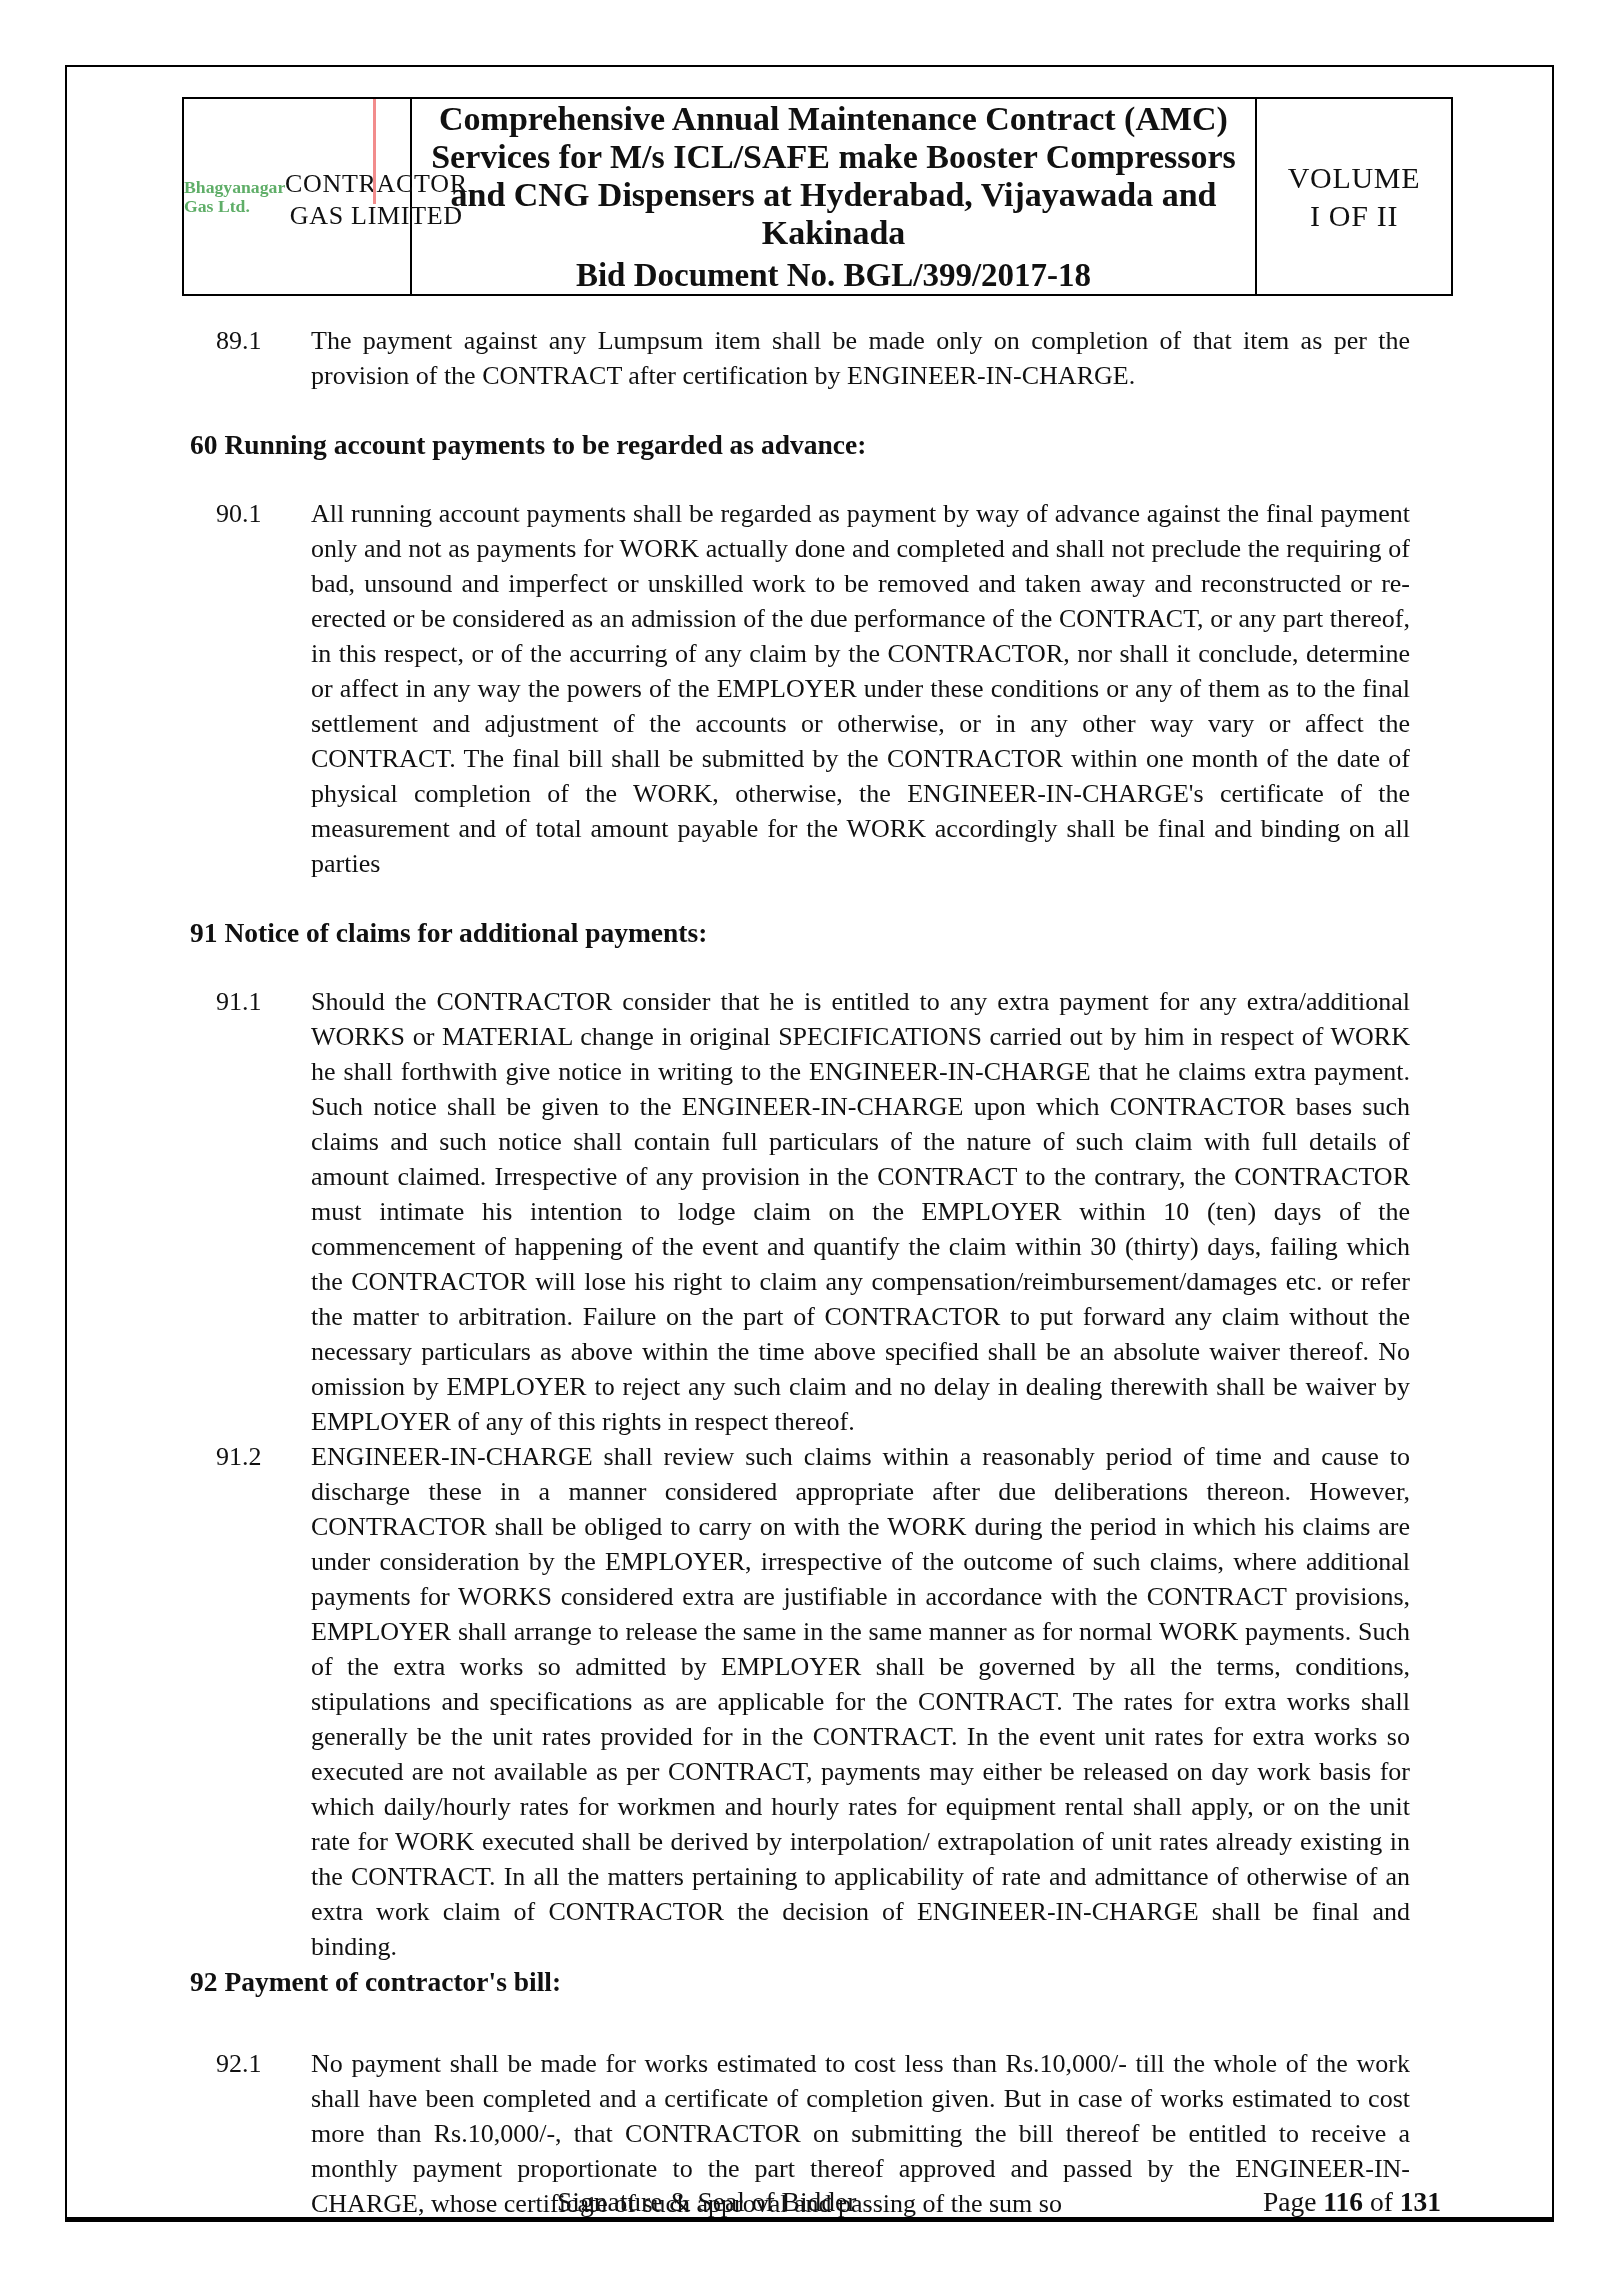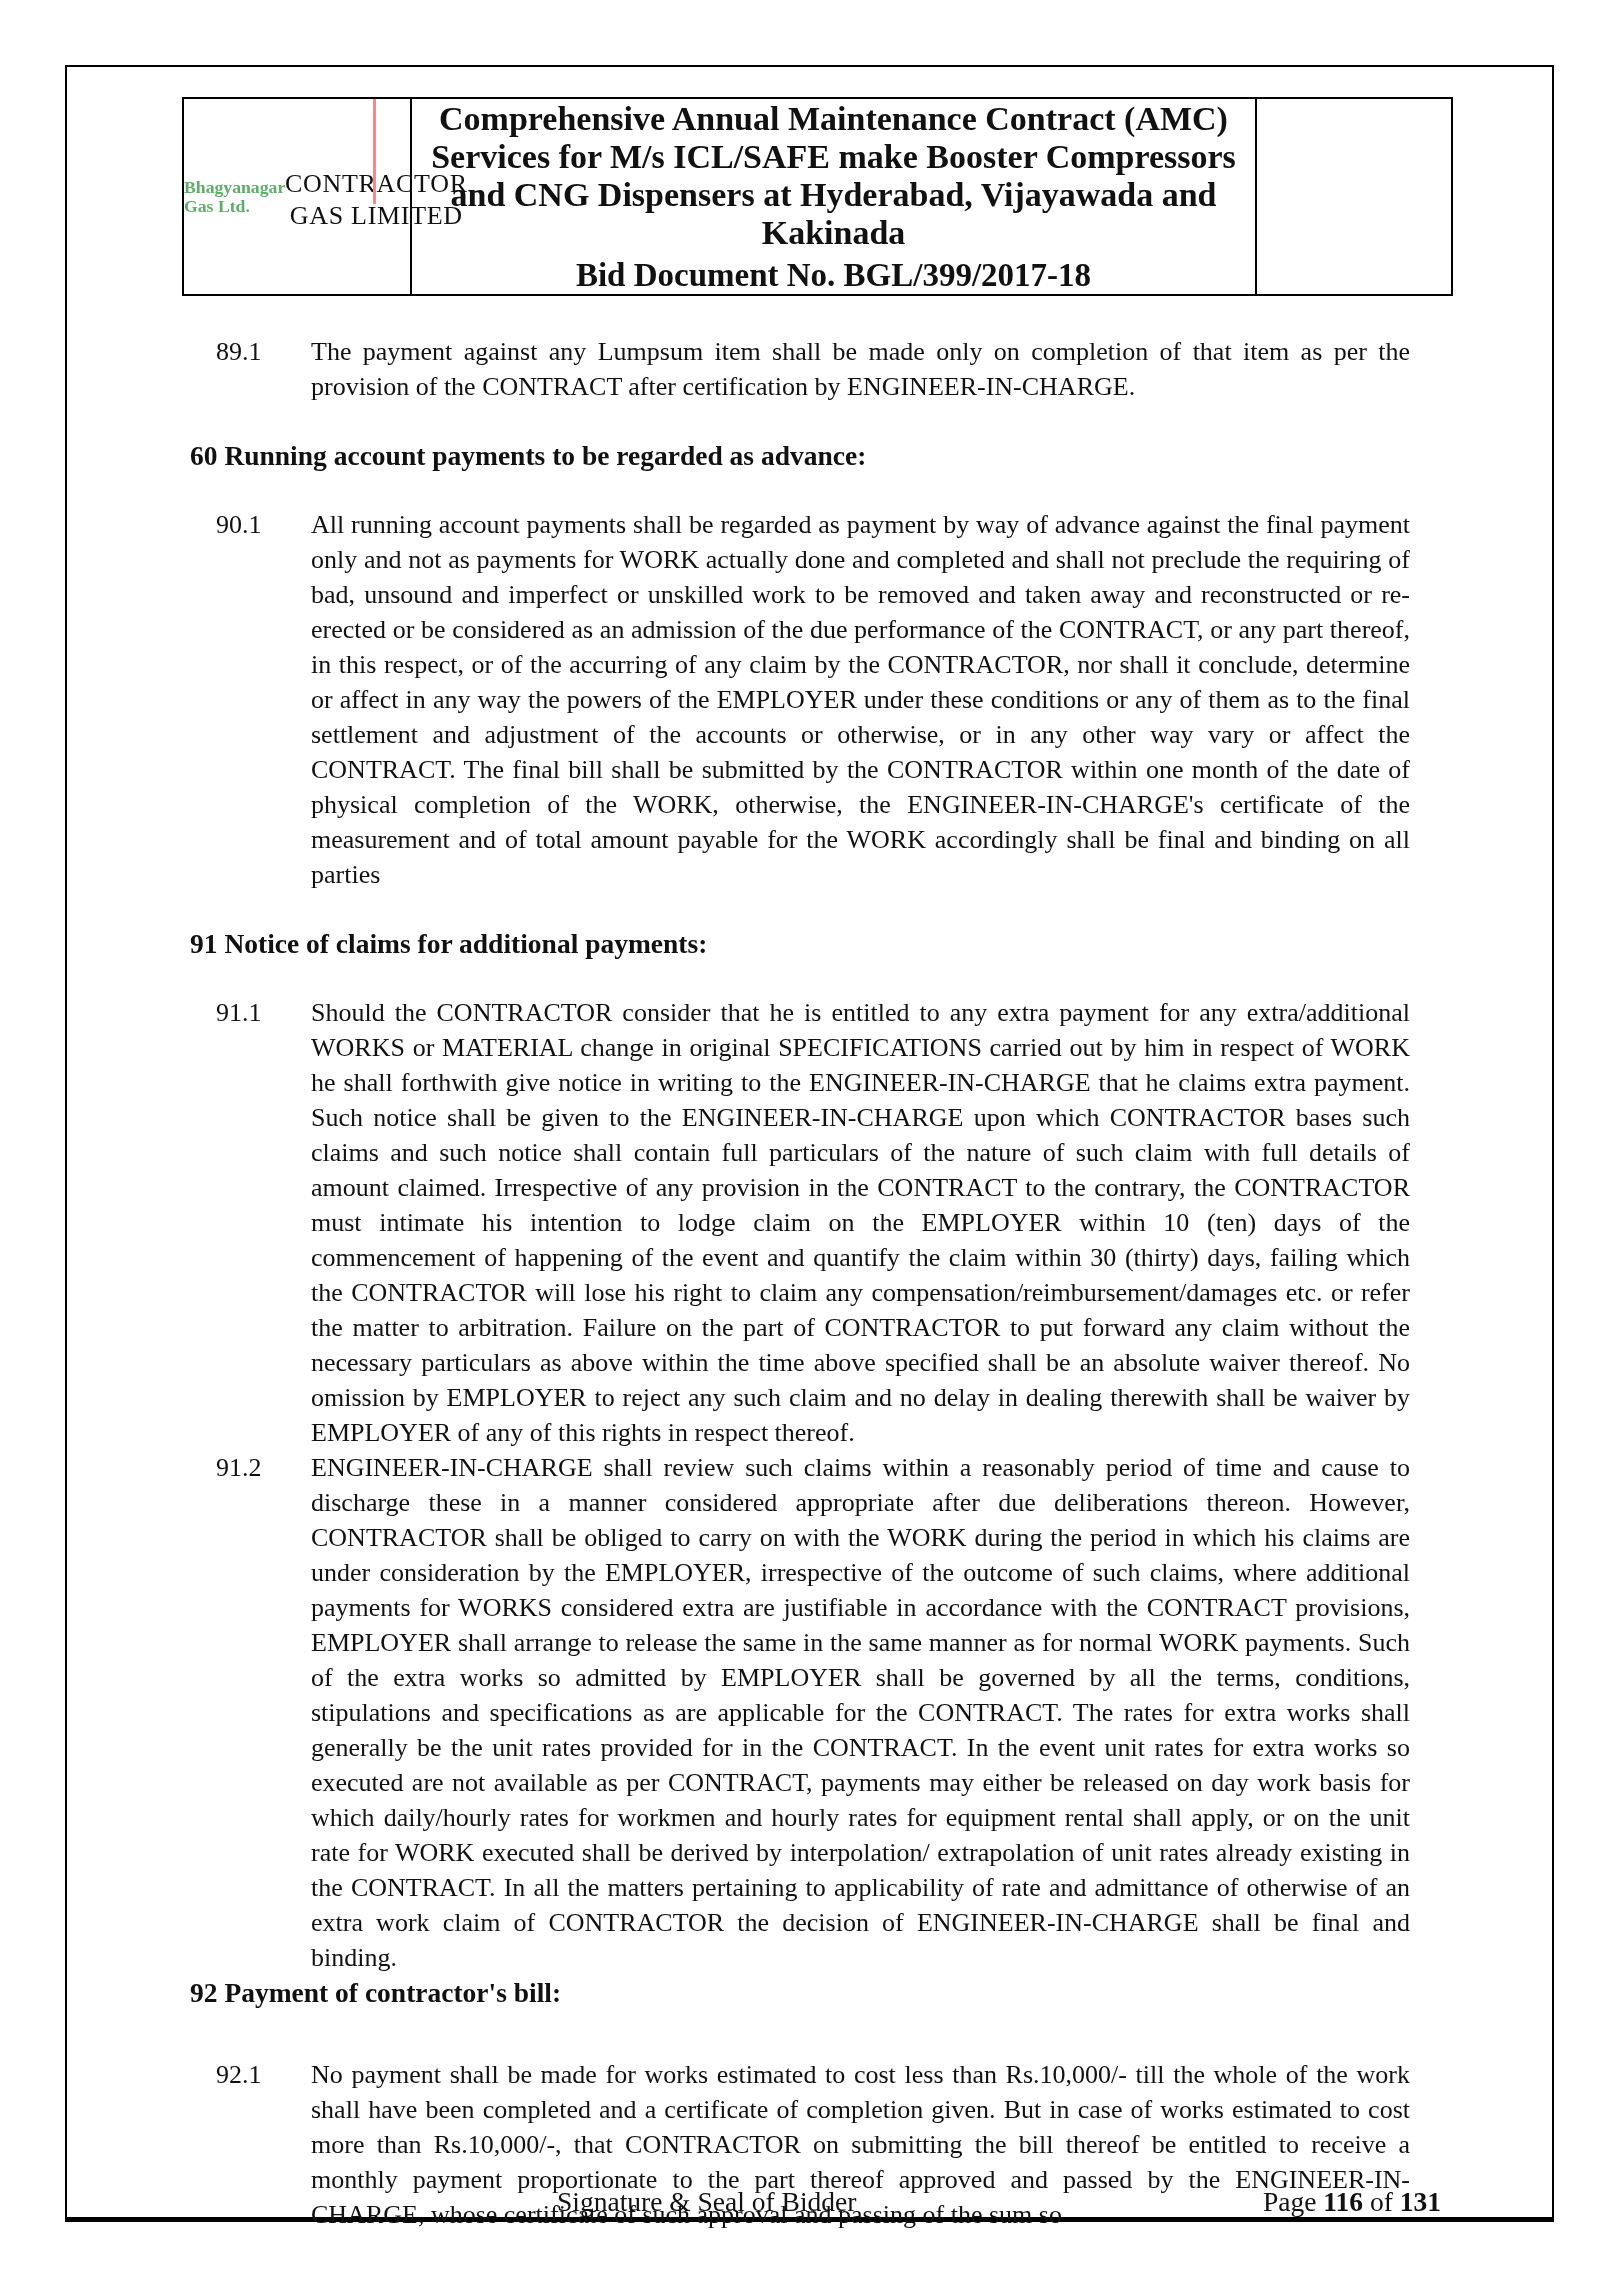--- a/index.html
+++ b/index.html
@@ -31,21 +31,21 @@
   .pink-line{position:absolute;left:189px;top:0;width:2.6px;height:105px;background:#f28c8c;}
   .logo-svg{width:113px;height:84px;display:block;}
   .logo-caption{font-size:17.7px;line-height:19.6px;color:#5fae68;font-weight:bold;
     font-family:"Liberation Serif",serif;margin-top:0px;}
   .company-name{margin-top:6.5px;font-size:26px;line-height:32px;letter-spacing:0.7px;text-align:center;}
   .doc-title{font-weight:bold;font-size:34px;line-height:38px;}
   .bid-doc{font-weight:bold;font-size:33px;line-height:38px;margin-top:4px;}
   .volume-text{font-size:30px;line-height:38px;letter-spacing:0.7px;}
   
   .doc-body{
-    position:absolute;left:190px;top:296px;width:1220px;padding-top:38px;
+    position:absolute;left:190px;top:296px;width:1220px;padding-top:27px;
     font-size:26px;line-height:35px;
   }
   .clause{margin:0 0 34px 26px;padding-left:95px;text-align:justify;}
   .clause .num{float:left;margin-left:-95px;}
   .clause.tight{margin-bottom:0;}
   .heading{font-weight:bold;font-size:27.5px;margin:0 0 34px 0;}
   .heading.gap-after{margin-bottom:47px;}
   
   .footer{
     position:absolute;left:65px;top:2186px;width:1489px;height:39px;
@@ -88,20 +88,24 @@
     <div class="company-name">
       <div>CONTRACTOR</div>
       <div>GAS LIMITED</div>
     </div>
     <div class="pink-line"></div>
   </div>
   <div class="cell title-cell">
     <div class="doc-title">Comprehensive Annual Maintenance Contract (AMC) Services for M/s ICL/SAFE make Booster Compressors and CNG Dispensers at Hyderabad, Vijayawada and Kakinada</div>
     <div class="bid-doc">Bid Document No. BGL/399/2017-18</div>
   </div>
+  <div class="cell volume-cell">
+    <div class="volume-text">VOLUME</div>
+    <div class="volume-text">I OF II</div>
+  </div>
 </div>
 
 <div class="doc-body" id="doc-body">
     <div class="clause"><span class="num">89.1</span><span>The payment against any Lumpsum item shall be made only on completion of that item as per the provision of the CONTRACT after certification by ENGINEER-IN-CHARGE.</span></div>
     <div class="heading">60 Running account payments to be regarded as advance:</div>
     <div class="clause"><span class="num">90.1</span><span>All running account payments shall be regarded as payment by way of advance against the final payment only and not as payments for WORK actually done and completed and shall not preclude the requiring of bad, unsound and imperfect or unskilled work to be removed and taken away and reconstructed or re-erected or be considered as an admission of the due performance of the CONTRACT, or any part thereof, in this respect, or of the accurring of any claim by the CONTRACTOR, nor shall it conclude, determine or affect in any way the powers of the EMPLOYER under these conditions or any of them as to the final settlement and adjustment of the accounts or otherwise, or in any other way vary or affect the CONTRACT. The final bill shall be submitted by the CONTRACTOR within one month of the date of physical completion of the WORK, otherwise, the ENGINEER-IN-CHARGE's certificate of the measurement and of total amount payable for the WORK accordingly shall be final and binding on all parties</span></div>
     <div class="heading">91 Notice of claims for additional payments:</div>
     <div class="clause tight"><span class="num">91.1</span><span>Should the CONTRACTOR consider that he is entitled to any extra payment for any extra/additional WORKS or MATERIAL change in original SPECIFICATIONS carried out by him in respect of WORK he shall forthwith give notice in writing to the ENGINEER-IN-CHARGE that he claims extra payment. Such notice shall be given to the ENGINEER-IN-CHARGE upon which CONTRACTOR bases such claims and such notice shall contain full particulars of the nature of such claim with full details of amount claimed. Irrespective of any provision in the CONTRACT to the contrary, the CONTRACTOR must intimate his intention to lodge claim on the EMPLOYER within 10 (ten) days of the commencement of happening of the event and quantify the claim within 30 (thirty) days, failing which the CONTRACTOR will lose his right to claim any compensation/reimbursement/damages etc. or refer the matter to arbitration. Failure on the part of CONTRACTOR to put forward any claim without the necessary particulars as above within the time above specified shall be an absolute waiver thereof. No omission by EMPLOYER to reject any such claim and no delay in dealing therewith shall be waiver by EMPLOYER of any of this rights in respect thereof.</span></div>
     <div class="clause tight"><span class="num">91.2</span><span>ENGINEER-IN-CHARGE shall review such claims within a reasonably period of time and cause to discharge these in a manner considered appropriate after due deliberations thereon. However, CONTRACTOR shall be obliged to carry on with the WORK during the period in which his claims are under consideration by the EMPLOYER, irrespective of the outcome of such claims, where additional payments for WORKS considered extra are justifiable in accordance with the CONTRACT provisions, EMPLOYER shall arrange to release the same in the same manner as for normal WORK payments. Such of the extra works so admitted by EMPLOYER shall be governed by all the terms, conditions, stipulations and specifications as are applicable for the CONTRACT. The rates for extra works shall generally be the unit rates provided for in the CONTRACT. In the event unit rates for extra works so executed are not available as per CONTRACT, payments may either be released on day work basis for which daily/hourly rates for workmen and hourly rates for equipment rental shall apply, or on the unit rate for WORK executed shall be derived by interpolation/ extrapolation of unit rates already existing in the CONTRACT. In all the matters pertaining to applicability of rate and admittance of otherwise of an extra work claim of CONTRACTOR the decision of ENGINEER-IN-CHARGE shall be final and binding.</span></div>
     <div class="heading gap-after">92 Payment of contractor's bill:</div>

